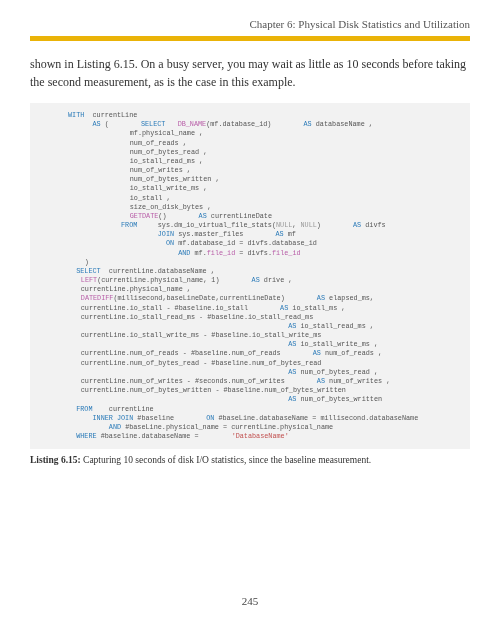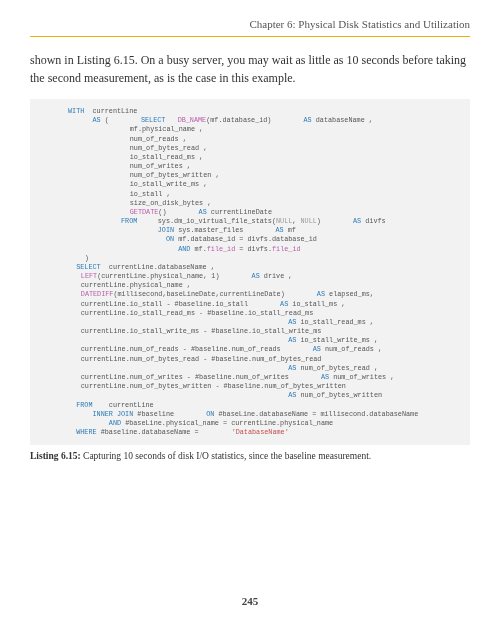--- a/index.html
+++ b/index.html
@@ -10,21 +10,21 @@
       font-family: Georgia, 'Times New Roman', serif;
       color: #333;
       padding: 18px 30px 12px 30px;
       position: relative;
     }
     .chapter-header {
       text-align: right;
       font-size: 11px;
       color: #555;
       padding-bottom: 6px;
-      border-bottom: 1px solid #eab308;
+      border-bottom: 5px solid #eab308;
       margin-bottom: 14px;
     }
     .body-text {
       font-size: 12px;
       line-height: 1.5;
       color: #333;
       margin-bottom: 12px;
     }
     .code-block {
       background: #f2f2f2;
@@ -47,21 +47,21 @@
       margin-top: 4px;
     }
     .caption-label { font-weight: bold; margin-top: 11px; }
     .page-number {
       position: absolute;
       bottom: 10px;
       left: 0;
       right: 0;
       text-align: center;
       font-size: 11px;
-      font-weight: bold;
+      font-weight: normal;
       color: #444;
     }
   </style>
 </head>
 <body>
 
 <div class="chapter-header">Chapter 6: Physical Disk Statistics and Utilization</div>
 
 <p class="body-text">shown in Listing 6.15. On a busy server, you may wait as little as 10 seconds before taking the second measurement, as is the case in this example.</p>
 
@@ -87,21 +87,21 @@
 <span>          currentLine.physical_name ,</span>
 <span>          </span><span class="fn">DATEDIFF</span><span>(millisecond,baseLineDate,currentLineDate) </span><span class="kw">AS</span><span> elapsed_ms,</span>
 <span>          currentLine.io_stall - #baseline.io_stall </span><span class="kw">AS</span><span> io_stall_ms ,</span>
 <span>          currentLine.io_stall_read_ms - #baseline.io_stall_read_ms</span>
 <span>                                                      </span><span class="kw">AS</span><span> io_stall_read_ms ,</span>
 <span>          currentLine.io_stall_write_ms - #baseline.io_stall_write_ms</span>
 <span>                                                      </span><span class="kw">AS</span><span> io_stall_write_ms ,</span>
 <span>          currentLine.num_of_reads - #baseline.num_of_reads </span><span class="kw">AS</span><span> num_of_reads ,</span>
 <span>          currentLine.num_of_bytes_read - #baseline.num_of_bytes_read</span>
 <span>                                                      </span><span class="kw">AS</span><span> num_of_bytes_read ,</span>
-<span>          currentLine.num_of_writes - #baseline.num_of_writes </span><span class="kw">AS</span><span> num_of_writes ,</span>
+<span>          currentLine.num_of_writes - #seconds.num_of_writes </span><span class="kw">AS</span><span> num_of_writes ,</span>
 <span>          currentLine.num_of_bytes_written - #baseline.num_of_bytes_written</span>
 <span>                                                      </span><span class="kw">AS</span><span> num_of_bytes_written</span>
 <span class="kw">  FROM</span><span>    currentLine</span>
 <span>      </span><span class="kw">INNER JOIN</span><span> #baseline </span><span class="kw">ON</span><span> #baseLine.databaseName = millisecond.databaseName</span>
 <span>          </span><span class="kw">AND</span><span> #baseLine.physical_name = currentLine.physical_name</span>
 <span class="kw">  WHERE</span><span> #baseline.databaseName = </span><span class="str">'DatabaseName'</span></div>
 
 <p class="caption"><span class="caption-label">Listing 6.15:</span><span>  Capturing 10 seconds of disk I/O statistics, since the baseline measurement.</span></p>
 
 <div class="page-number">245</div>

